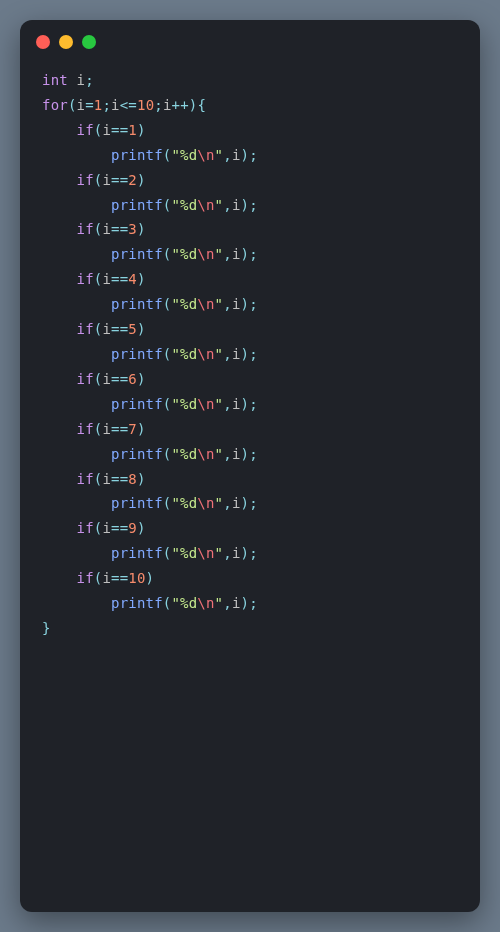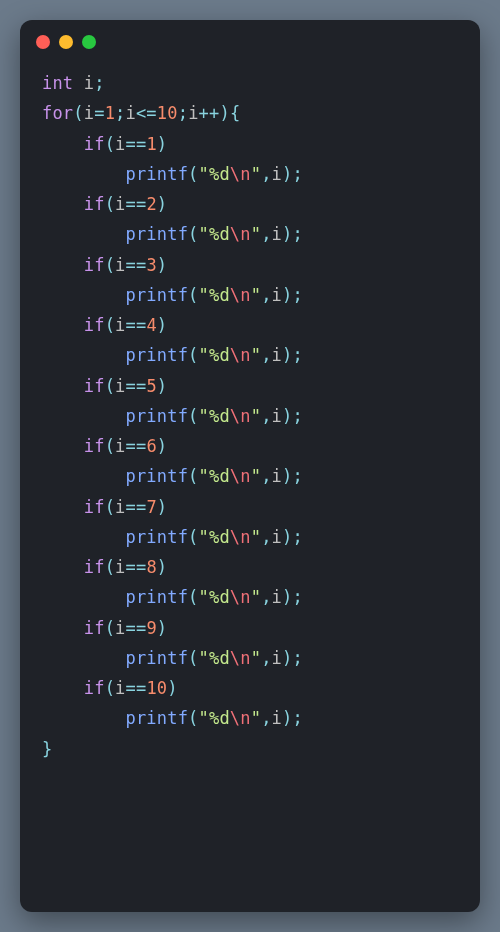--- a/index.html
+++ b/index.html
@@ -32,21 +32,21 @@
     width: 14px;
     height: 14px;
     border-radius: 50%;
   }
   .red    { background: #ff5f57; }
   .yellow { background: #febc2e; }
   .green  { background: #28c840; }
 
   .code {
     padding: 4px 22px 20px 22px;
-    font-size: 17px;
+    font-size: 14px;
     line-height: 1.78;
     white-space: pre;
     color: #c9d1d9;
     letter-spacing: 0.2px;
   }
 
   
   .kw     { color: #c792ea; }   
   .ident  { color: #bfbfbf; }   
   .punct  { color: #89d3df; }   

